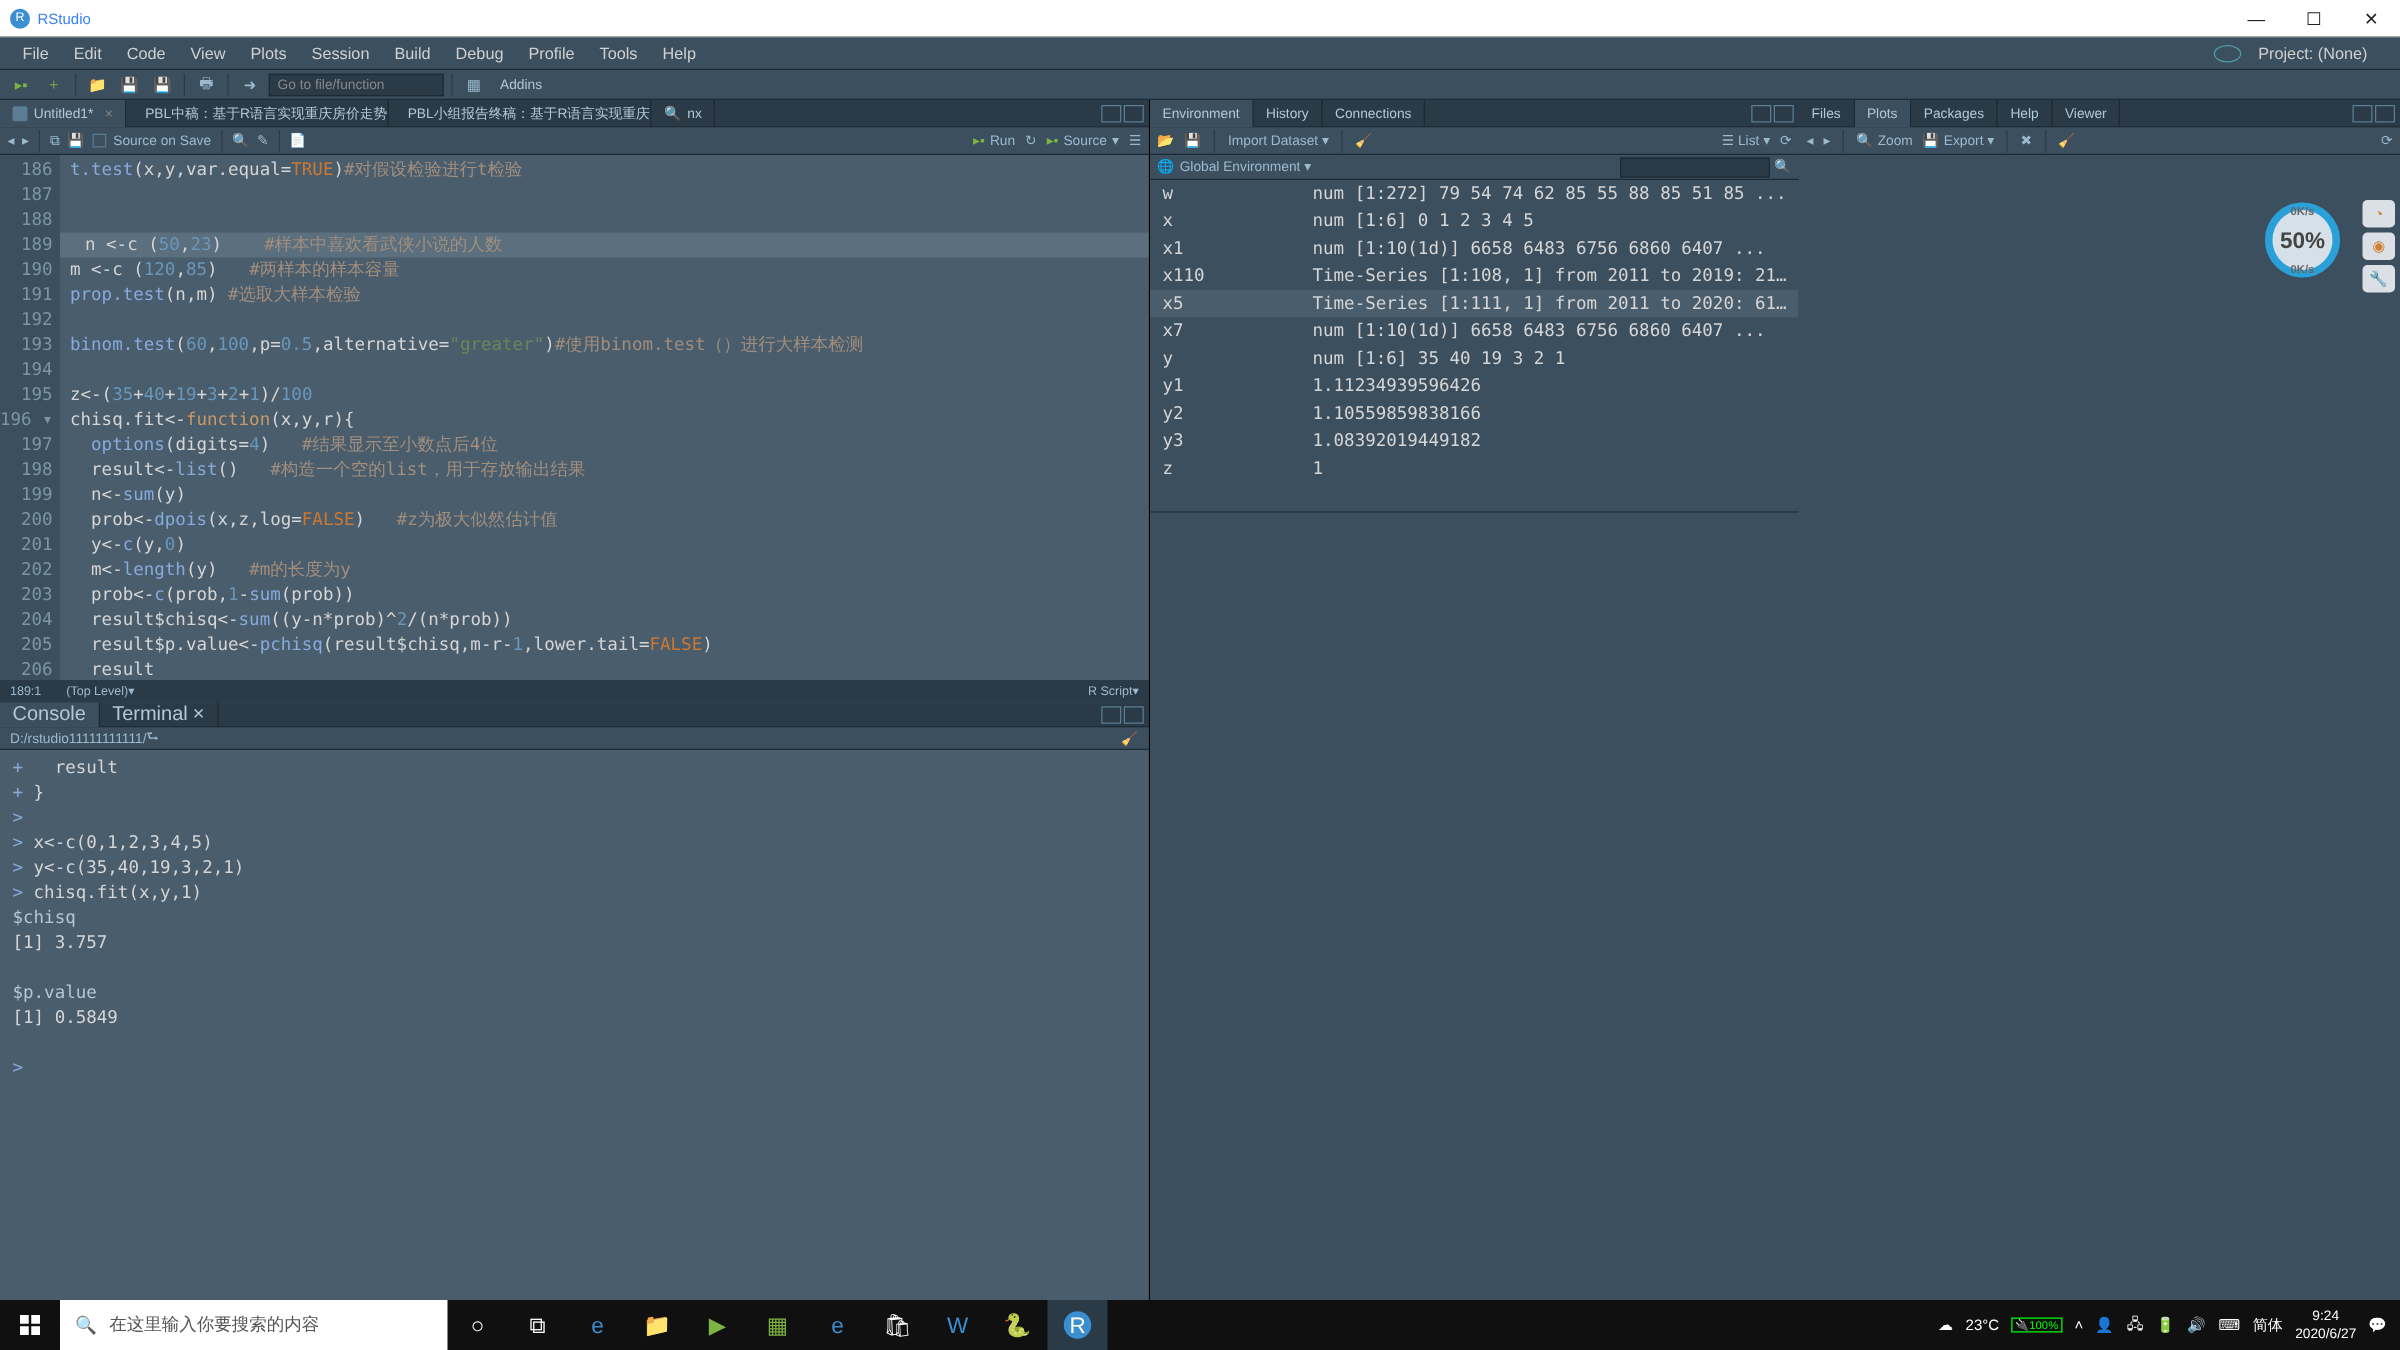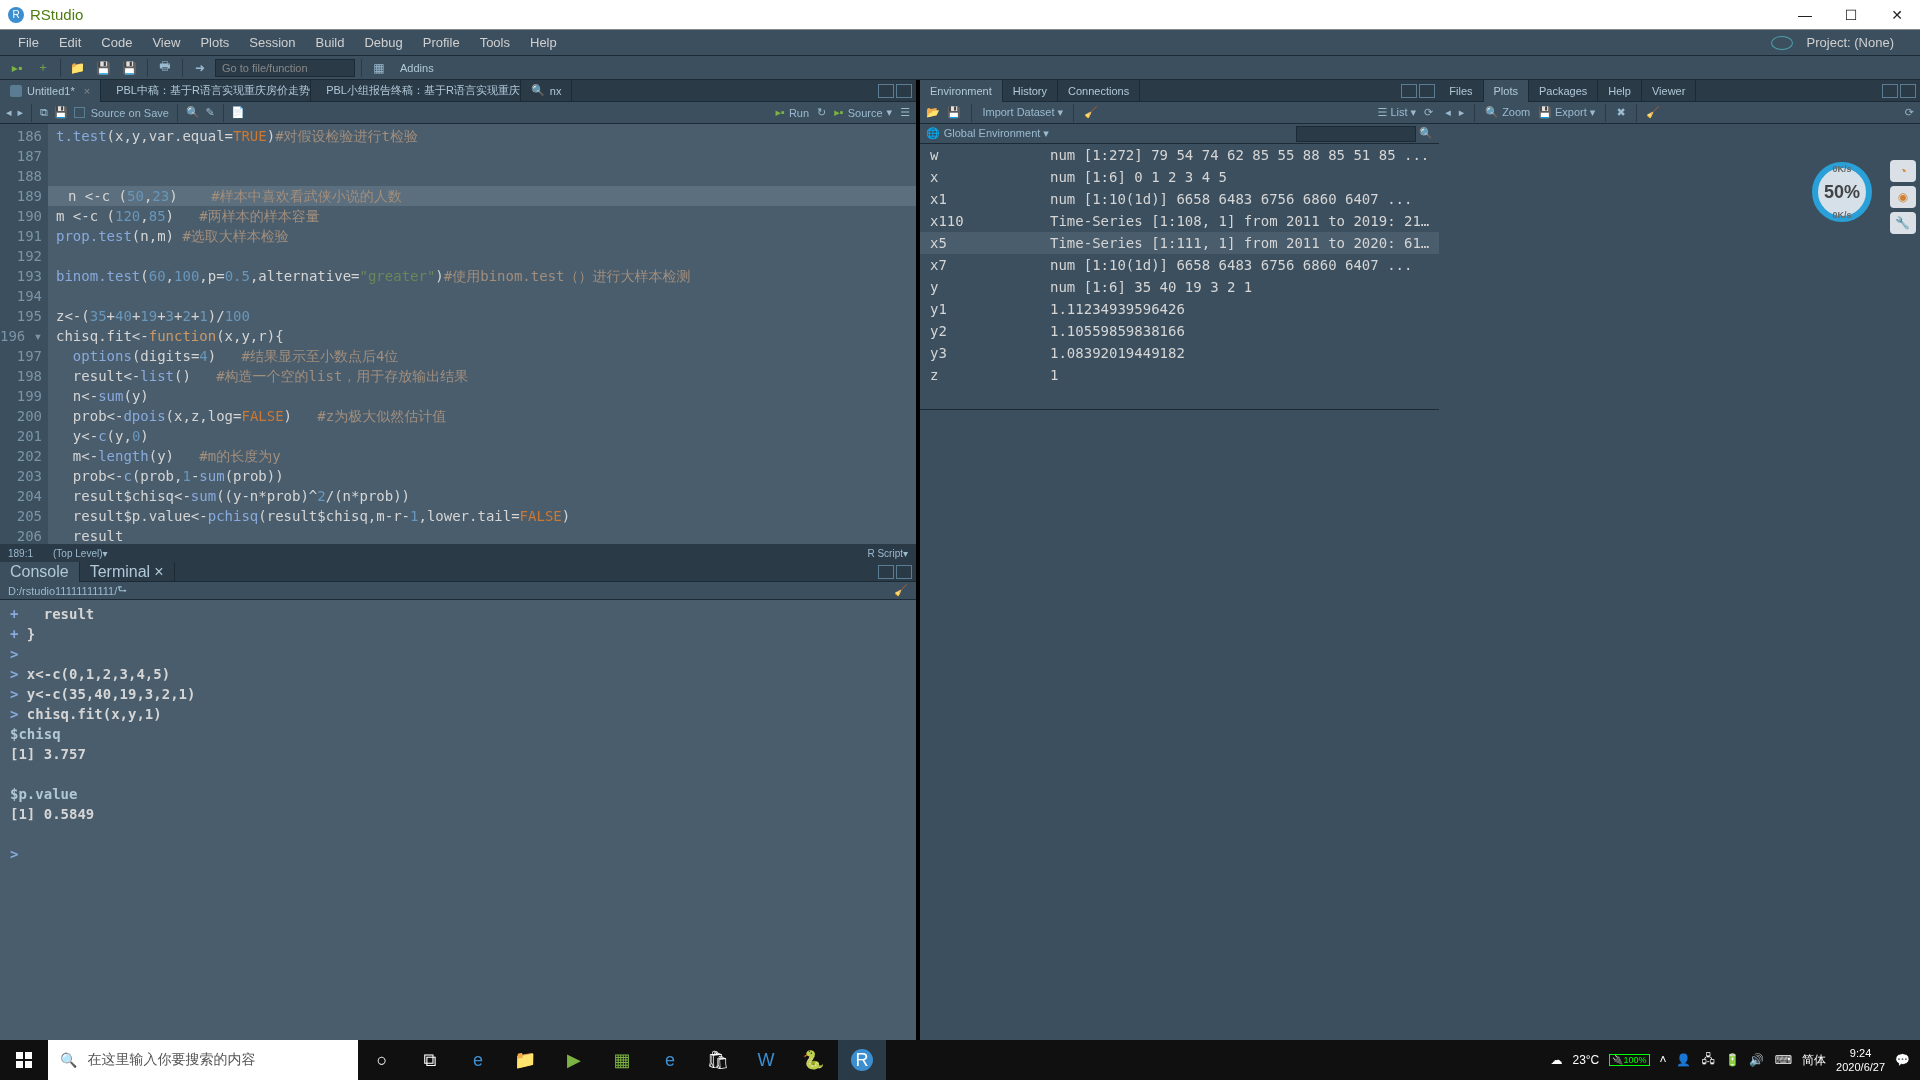--- a/index.html
+++ b/index.html
@@ -1,40 +1,40 @@
 <!DOCTYPE html>
 <html><head>
 <meta charset="utf-8">
 <style>
 * { margin: 0; padding: 0; box-sizing: border-box; }
 body { font-family: "Segoe UI", Tahoma, sans-serif; font-size: 12px; background: #3c4f5e; color: #d0d0d0; width: 1920px; height: 1080px; overflow: hidden; position: relative; }
 
 
 .titlebar { height: 30px; background: #ffffff; display: flex; align-items: center; padding-left: 8px; border-bottom: 1px solid #888; }
 .titlebar .app-icon { width: 16px; height: 16px; background: #3b8ed0; border-radius: 50%; color: #fff; font-size: 10px; display: flex; align-items: center; justify-content: center; margin-right: 6px; }
-.titlebar .title { color: #4d7c0f; font-size: 15px; }
+.titlebar .title { color: #3b82f6; font-size: 12px; }
 .winctrl { margin-left: auto; display: flex; }
 .winctrl span { width: 46px; height: 30px; display: flex; align-items: center; justify-content: center; color: #222; font-size: 14px; }
 
 
 .menubar { height: 26px; background: #3c4f5e; display: flex; align-items: center; padding: 0 8px; border-bottom: 1px solid #1b2a35; }
 .menubar span { color: #d0d0d0; font-size: 13px; padding: 0 10px; cursor: pointer; }
 .project-right { margin-left: auto; color: #9bbad0; font-size: 11px; display: flex; align-items: center; gap: 4px; padding-right: 8px; }
 .project-right .globe-icon { width:14px; height:14px; border:1.5px solid #4d9fae; border-radius:50%; display:inline-block; position:relative; }
 
 
 .toolbar { height: 24px; background: #3c4f5e; border-bottom: 1px solid #1b2a35; display: flex; align-items: center; padding: 0 6px; gap: 4px; }
 .tbtn { width: 22px; height: 20px; display: inline-flex; align-items: center; justify-content: center; color: #9bbad0; }
 .tsep { width: 1px; height: 18px; background: #2a3a47; margin: 0 2px; }
 .filefn { width: 140px; height: 18px; background: #2b3a47; border: 1px solid #1b2a35; color: #888; font-size: 11px; padding: 0 6px; display: flex; align-items: center; }
 .addins { color: #b0c8d8; font-size: 11px; padding: 0 6px; }
 
 
 .main { display: flex; height: calc(100% - 30px - 26px - 24px - 40px); }
-.leftcol { width: 920px; display: flex; flex-direction: column; border-right: 4px solid #000000; }
+.leftcol { width: 920px; display: flex; flex-direction: column; border-right: 1px solid #000000; }
 .rightcol { flex: 1; display: flex; flex-direction: row; }
 
 
 .paneltabs { height: 22px; background: #2b3a47; display: flex; align-items: center; border-bottom: 1px solid #1b2a35; }
 .ptab { height: 22px; padding: 0 10px; display: flex; align-items: center; gap: 5px; color: #b0c8d8; font-size: 11px; border-right: 1px solid #1b2a35; cursor: pointer; }
 .ptab.active { background: #3c4f5e; }
 .ptab .ficon { width: 12px; height: 12px; background: #5b7d93; border-radius: 2px; }
 .ptab .xclose { color: #888; font-size: 11px; margin-left: 4px; }
 .ptab.search { flex: 0 0 auto; }
 .ptab.search .mag { color: #9bbad0; }
@@ -63,21 +63,21 @@
 
 .editstatus { height: 18px; background: #2b3a47; display: flex; align-items: center; padding: 0 8px; font-size: 10px; color: #9bbad0; }
 .editstatus .right { margin-left: auto; }
 
 
 .console-pane { flex: 1; display: flex; flex-direction: column; }
 .console-tabs { height: 20px; background: #2b3a47; display: flex; align-items: center; border-bottom: 1px solid #1b2a35; }
 .ctab { padding: 0 10px; height: 20px; display: flex; align-items: center; color: #b0c8d8; font-size: 16px; border-right: 1px solid #1b2a35; cursor: pointer; }
 .ctab.active { background: #3c4f5e; }
 .console-path { height: 18px; background: #3c4f5e; display: flex; align-items: center; padding: 0 8px; font-size: 11px; color: #9bbad0; border-bottom: 1px solid #1b2a35; }
-.console-body { flex: 1; background: #4a5d6c; font-family: Consolas, monospace; font-size: 14px; line-height: 20px; padding: 4px 10px; color: #d5d5d5; white-space: pre; font-weight: bold; }
+.console-body { flex: 1; background: #4a5d6c; font-family: Consolas, monospace; font-size: 14px; line-height: 20px; padding: 4px 10px; color: #d5d5d5; white-space: pre; }
 .con-prompt { color: #88aadd; }
 
 
 .envpane { height: 330px; display: flex; flex-direction: column; border-bottom: 1px solid #1b2a35; }
 .envbar { height: 22px; background: #3c4f5e; display: flex; align-items: center; padding: 0 6px; gap: 8px; font-size: 11px; color: #9bbad0; border-bottom: 1px solid #1b2a35; }
 .envbar-right { margin-left: auto; display: flex; gap: 8px; align-items: center; }
 .envscope { height: 20px; background: #3c4f5e; display: flex; align-items: center; padding: 0 6px; font-size: 11px; color: #9bbad0; border-bottom: 1px solid #1b2a35; }
 .envscope input { margin-left: auto; width: 120px; height: 16px; background: #2b3a47; border: 1px solid #1b2a35; color: #ccc; font-size: 11px; padding: 0 4px; }
 .envlist { flex: 1; background: #3c4f5e; font-family: Consolas, monospace; font-size: 14px; line-height: 22px; overflow: hidden; }
 .envrow { display: flex; padding: 0 10px; }

